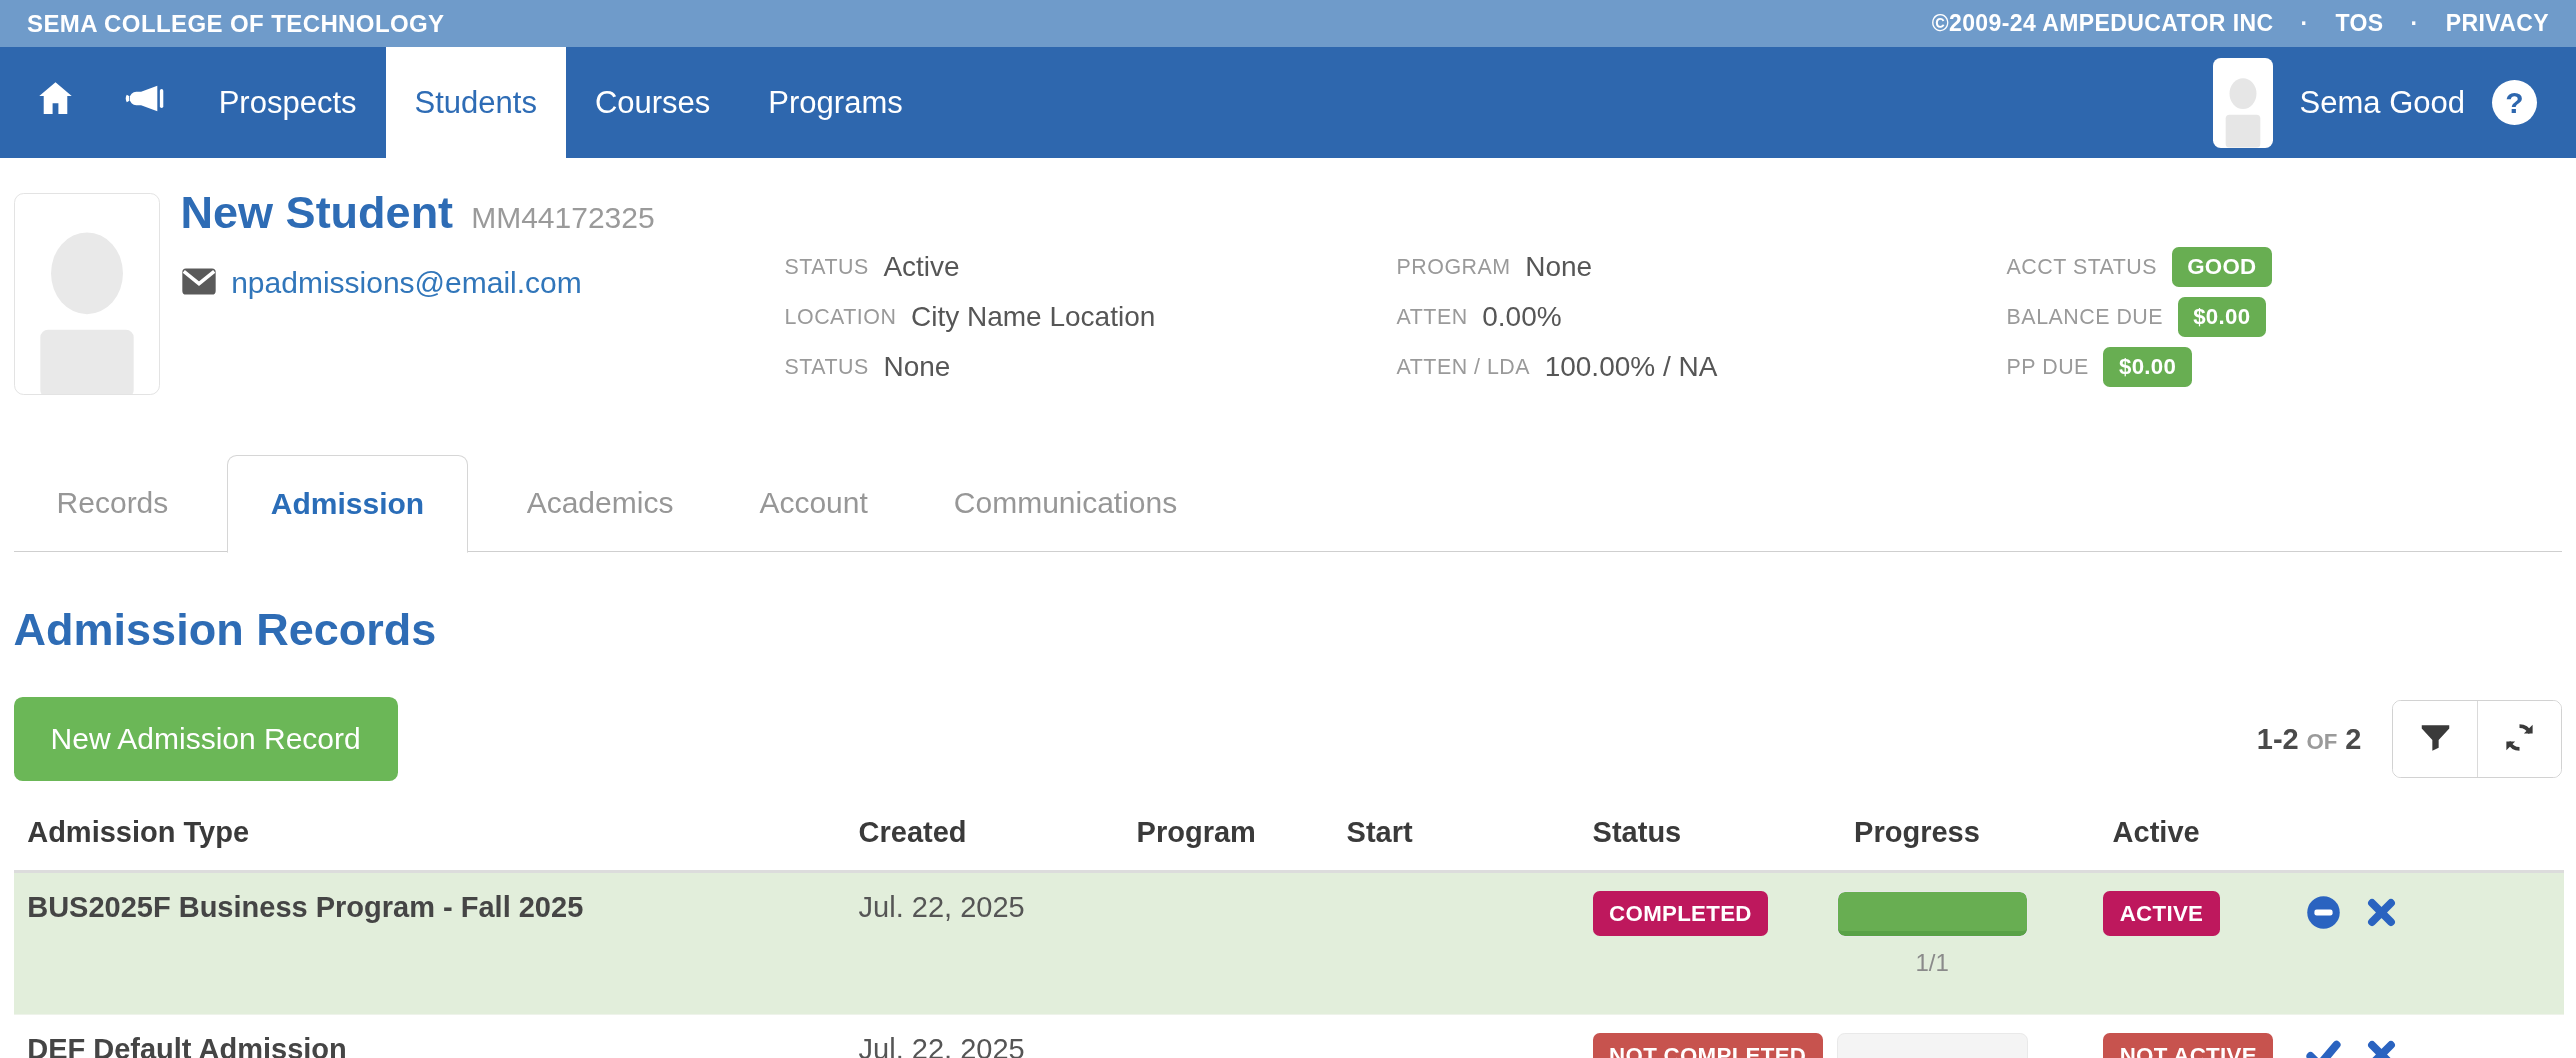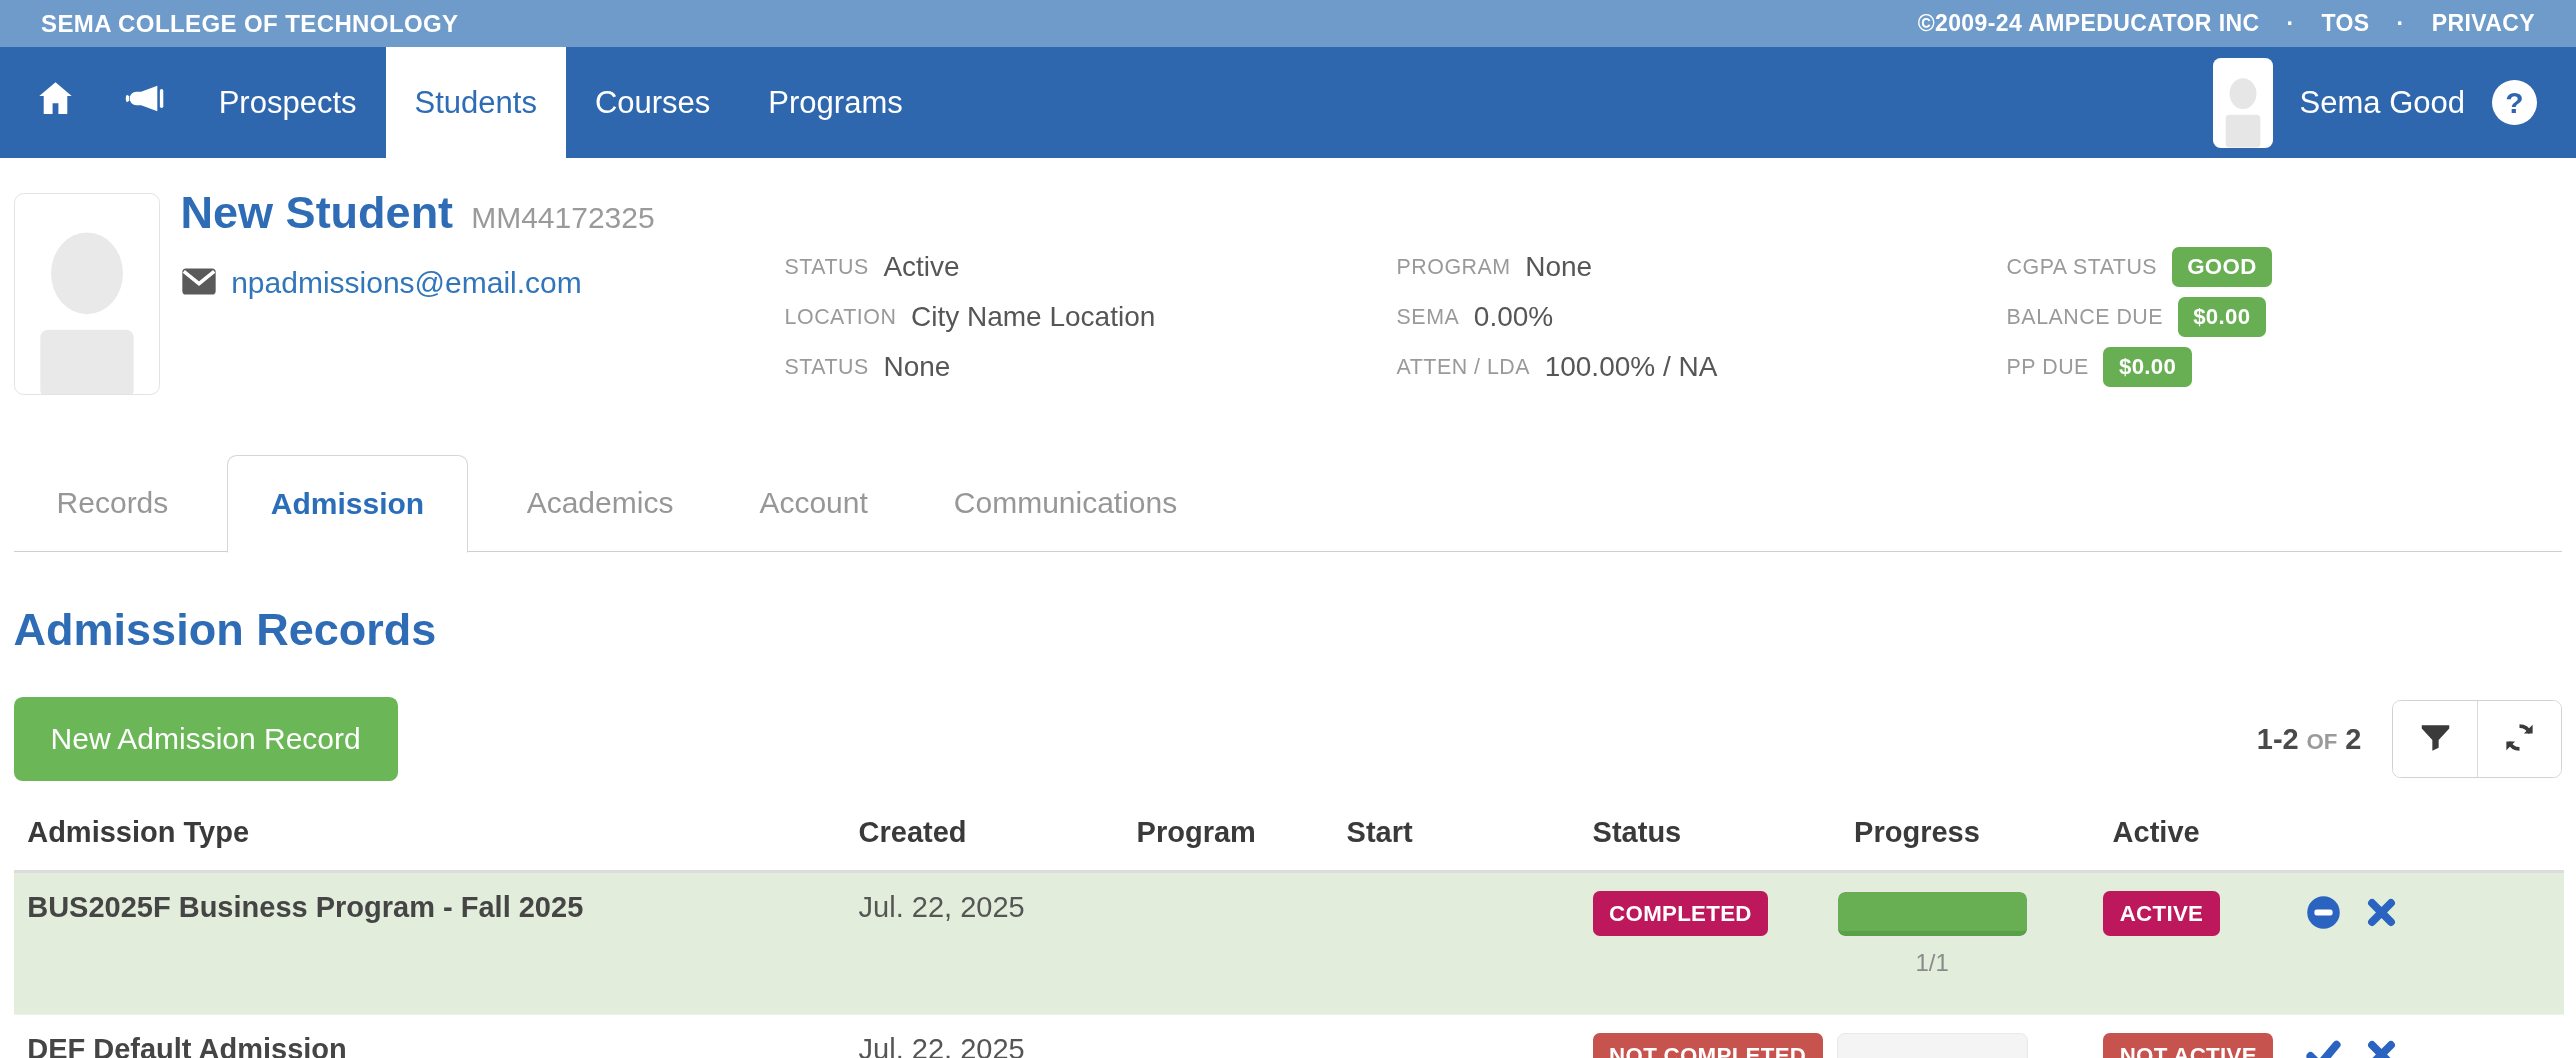--- a/index.html
+++ b/index.html
@@ -8,21 +8,21 @@
     width:2576px; height:1059px; overflow:hidden;
     background:#ffffff;
     font-family:"Liberation Sans", sans-serif;
     -webkit-font-smoothing:antialiased;
   }
 
   
   .topbar {
     height:47px; background:#6f9bca; color:#fff;
     display:flex; justify-content:space-between; align-items:center;
-    padding:0 41px; font-size:24px; font-weight:700; letter-spacing:0.4px;
+    padding:0 27px; font-size:24px; font-weight:700; letter-spacing:0.4px;
   }
   .topbar .right { display:flex; gap:27px; align-items:center; font-size:23px; }
   .topbar .sep { font-weight:700; }
   .topbar .linkish { cursor:pointer; }
 
   
   .navbar {
     height:111px; background:#2e67ae; color:#fff;
     display:flex; align-items:stretch; padding:0 39px 0 11.7px;
   }
@@ -232,32 +232,32 @@
       <span class="info-value">None</span>
     </div>
   </div>
 
   <div class="info-col c2">
     <div class="info-row">
       <span class="info-label">PROGRAM</span>
       <span class="info-value">None</span>
     </div>
     <div class="info-row">
-      <span class="info-label">SEMA</span>
+      <span class="info-label">ATTEN</span>
       <span class="info-value">0.00%</span>
     </div>
     <div class="info-row">
       <span class="info-label">ATTEN / LDA</span>
       <span class="info-value">100.00% / NA</span>
     </div>
   </div>
 
   <div class="info-col c3">
     <div class="info-row">
-      <span class="info-label">CGPA STATUS</span>
+      <span class="info-label">ACCT STATUS</span>
       <span class="mini-badge">GOOD</span>
     </div>
     <div class="info-row">
       <span class="info-label">BALANCE DUE</span>
       <span class="mini-badge">$0.00</span>
     </div>
     <div class="info-row">
       <span class="info-label">PP DUE</span>
       <span class="mini-badge">$0.00</span>
     </div>

